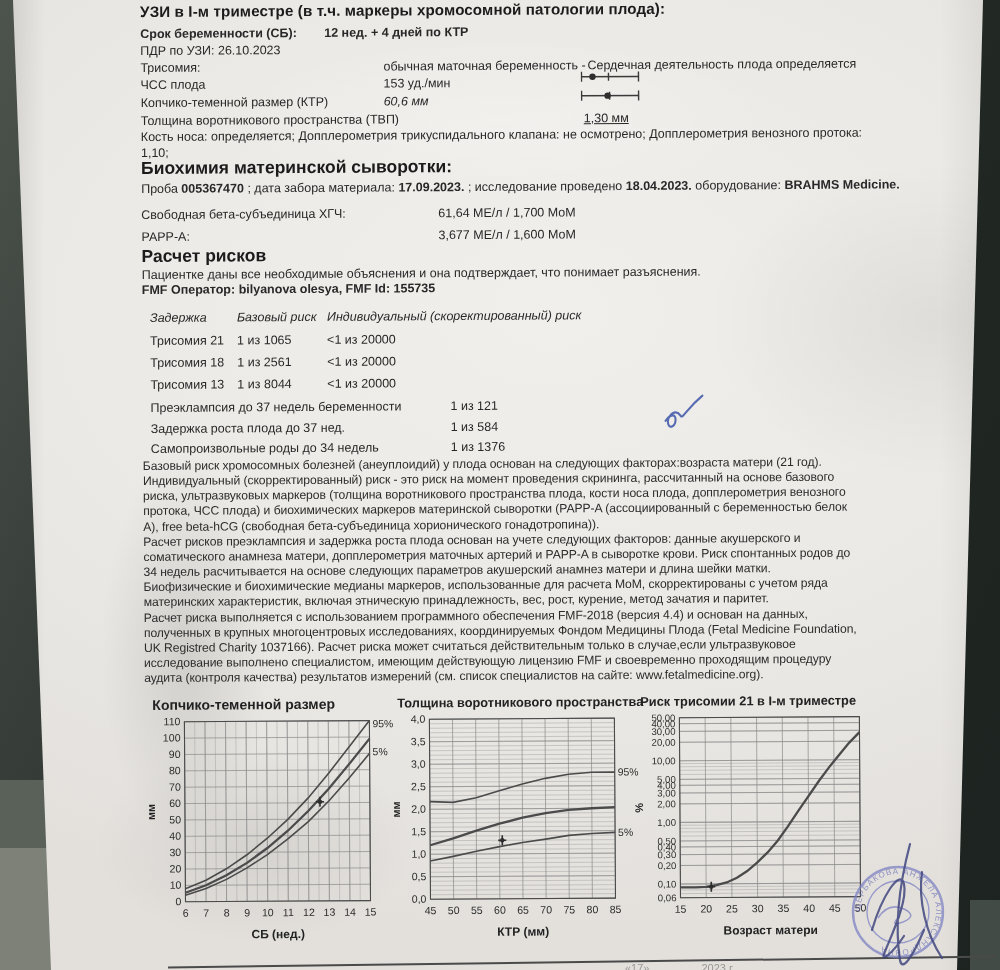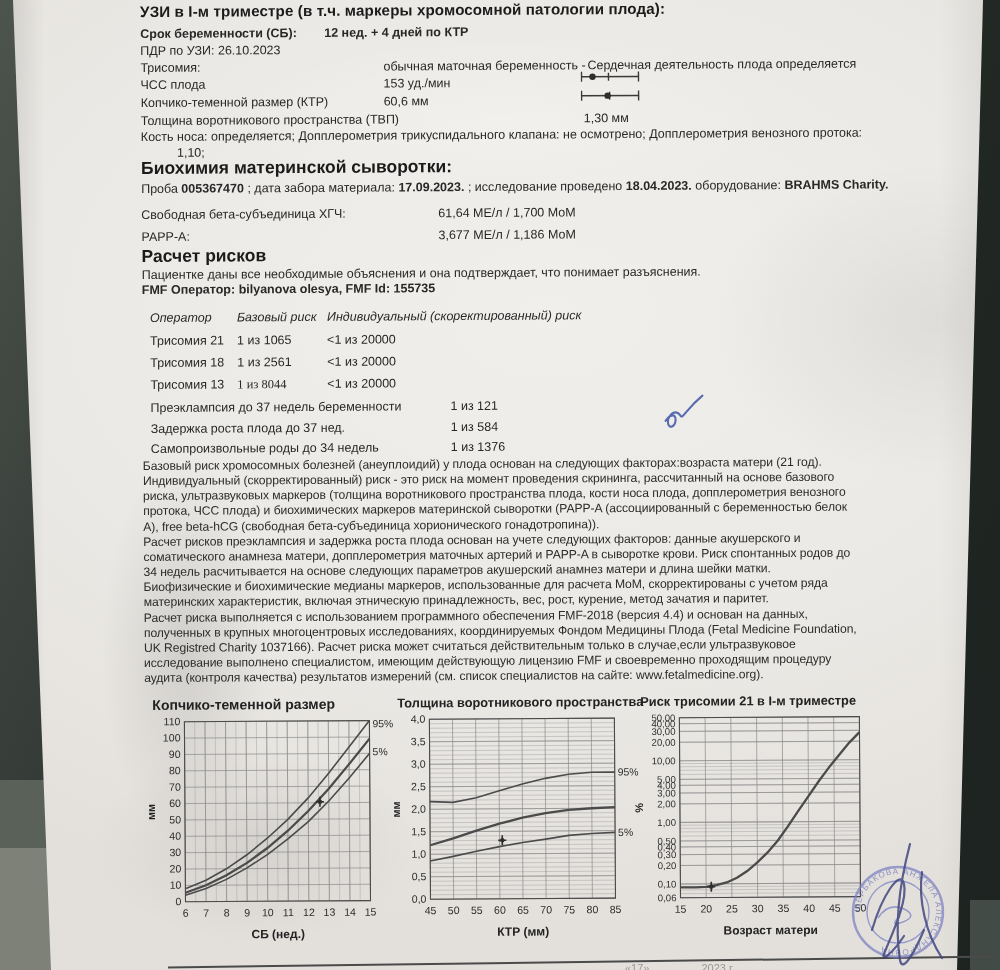--- a/index.html
+++ b/index.html
@@ -68,55 +68,55 @@
   <div class="abs" style="left:243px;top:78px;text-align:right;">153 уд./мин</div>
   <svg class="abs" style="left:440px;top:73px;" width="60" height="13">
     <line x1="1" y1="6.5" x2="58" y2="6.5" stroke="#3a3a3a" stroke-width="1.4"></line>
     <line x1="1" y1="1.5" x2="1" y2="11.5" stroke="#3a3a3a" stroke-width="1.4"></line>
     <line x1="58" y1="1.5" x2="58" y2="11.5" stroke="#3a3a3a" stroke-width="1.4"></line>
     <line x1="28" y1="2.5" x2="28" y2="10.5" stroke="#3a3a3a" stroke-width="1.4"></line>
     <circle cx="12" cy="6.5" r="3.2" fill="#2f2f2f"></circle>
   </svg>
 
   <div class="abs" style="left:0;top:96px;">Копчико-теменной размер (КТР)</div>
-  <div class="abs" style="left:243px;top:96px;">60,6 мм</div>
+  <div class="abs" style="left:243px;top:96px;font-style:italic;">60,6 мм</div>
   <svg class="abs" style="left:440px;top:92px;" width="60" height="13">
     <line x1="1" y1="6.5" x2="58" y2="6.5" stroke="#3a3a3a" stroke-width="1.4"></line>
     <line x1="1" y1="1.5" x2="1" y2="11.5" stroke="#3a3a3a" stroke-width="1.4"></line>
     <line x1="58" y1="1.5" x2="58" y2="11.5" stroke="#3a3a3a" stroke-width="1.4"></line>
     <line x1="29" y1="2.5" x2="29" y2="10.5" stroke="#3a3a3a" stroke-width="1.4"></line>
     <circle cx="27" cy="6.5" r="3.2" fill="#2f2f2f"></circle>
   </svg>
 
   <div class="abs" style="left:0;top:114px;">Толщина воротникового пространства (ТВП)</div>
-  <div class="abs" style="left:443px;top:114px;">1,30 мм</div>
+  <div class="abs" style="left:443px;top:114px;text-decoration:underline;">1,30 мм</div>
 
   <div class="abs" style="left:0;top:130px;">Кость носа: определяется;   Допплерометрия трикуспидального клапана: не осмотрено;   Допплерометрия венозного протока:</div>
-  <div class="abs" style="left:0;top:146px;margin-left:36px;">1,10;</div>
+  <div class="abs" style="left:0;top:146px;">1,10;</div>
 
   <div class="abs sec-title" style="left:0;top:158px;">Биохимия материнской сыворотки:</div>
   <div class="abs" style="left:0;top:182px;">
-    <span>Проба </span><span class="b">005367470</span><span> ; дата забора материала: </span><span class="b">17.09.2023.</span><span> ; исследование проведено </span><span class="b">18.04.2023.</span><span> оборудование: </span><span class="b">BRAHMS Charity.</span>
+    <span>Проба </span><span class="b">005367470</span><span> ; дата забора материала: </span><span class="b">17.09.2023.</span><span> ; исследование проведено </span><span class="b">18.04.2023.</span><span> оборудование: </span><span class="b">BRAHMS Medicine.</span>
   </div>
   <div class="abs" style="left:0;top:208px;">Свободная бета-субъединица ХГЧ:</div>
   <div class="abs" style="left:297px;top:208px;">61,64 МЕ/л  /  1,700 МоМ</div>
   <div class="abs" style="left:0;top:230px;">PAPP-A:</div>
-  <div class="abs" style="left:297px;top:230px;">3,677 МЕ/л  /  1,186 МоМ</div>
+  <div class="abs" style="left:297px;top:230px;">3,677 МЕ/л  /  1,600 МоМ</div>
 
   <div class="abs sec-title" style="left:0;top:246px;">Расчет рисков</div>
   <div class="abs" style="left:0;top:268px;">Пациентке даны все необходимые объяснения и она подтверждает, что понимает разъяснения.</div>
   <div class="abs b" style="left:0;top:283px;">FMF Оператор: bilyanova olesya, FMF Id: 155735</div>
 
-  <div class="abs ital" style="left:8px;top:311px;">Оператор</div>
+  <div class="abs ital" style="left:8px;top:311px;">Задержка</div>
   <div class="abs ital" style="left:95px;top:311px;">Базовый риск</div>
   <div class="abs ital" style="left:185px;top:311px;">Индивидуальный (скоректированный) риск</div>
 
   <div class="abs" style="left:8px;top:334px;"><span style="display:inline-block;width:87px;">Трисомия 21</span><span style="display:inline-block;width:90px;">1 из 1065</span><span>&lt;1 из 20000</span></div>
   <div class="abs" style="left:8px;top:356px;"><span style="display:inline-block;width:87px;">Трисомия 18</span><span style="display:inline-block;width:90px;">1 из 2561</span><span>&lt;1 из 20000</span></div>
-  <div class="abs" style="left:8px;top:378px;"><span style="display:inline-block;width:87px;">Трисомия 13</span><span style="display:inline-block;width:90px;font-family:Liberation Serif, serif;">1 из 8044</span><span>&lt;1 из 20000</span></div>
+  <div class="abs" style="left:8px;top:378px;"><span style="display:inline-block;width:87px;">Трисомия 13</span><span style="display:inline-block;width:90px;">1 из 8044</span><span>&lt;1 из 20000</span></div>
 
   <div class="abs" style="left:8px;top:401px;">Преэклампсия до 37 недель беременности</div>
   <div class="abs" style="left:308px;top:401px;">1 из 121</div>
   <div class="abs" style="left:8px;top:422px;">Задержка роста плода до 37 нед.</div>
   <div class="abs" style="left:308px;top:422px;">1 из 584</div>
   <div class="abs" style="left:8px;top:442px;">Самопроизвольные роды до 34 недель</div>
   <div class="abs" style="left:308px;top:442px;">1 из 1376</div>
 
   <svg class="checkmark" width="44" height="42">
     <path d="M3,28 C8,21 13,21 13,27 C13,33 7,37 5.5,31 C4,25 12,14 18,23 C20,27 24,16 40,3" fill="none" stroke="#3d55a8" stroke-width="2.1" stroke-linecap="round" opacity=".85"></path>

